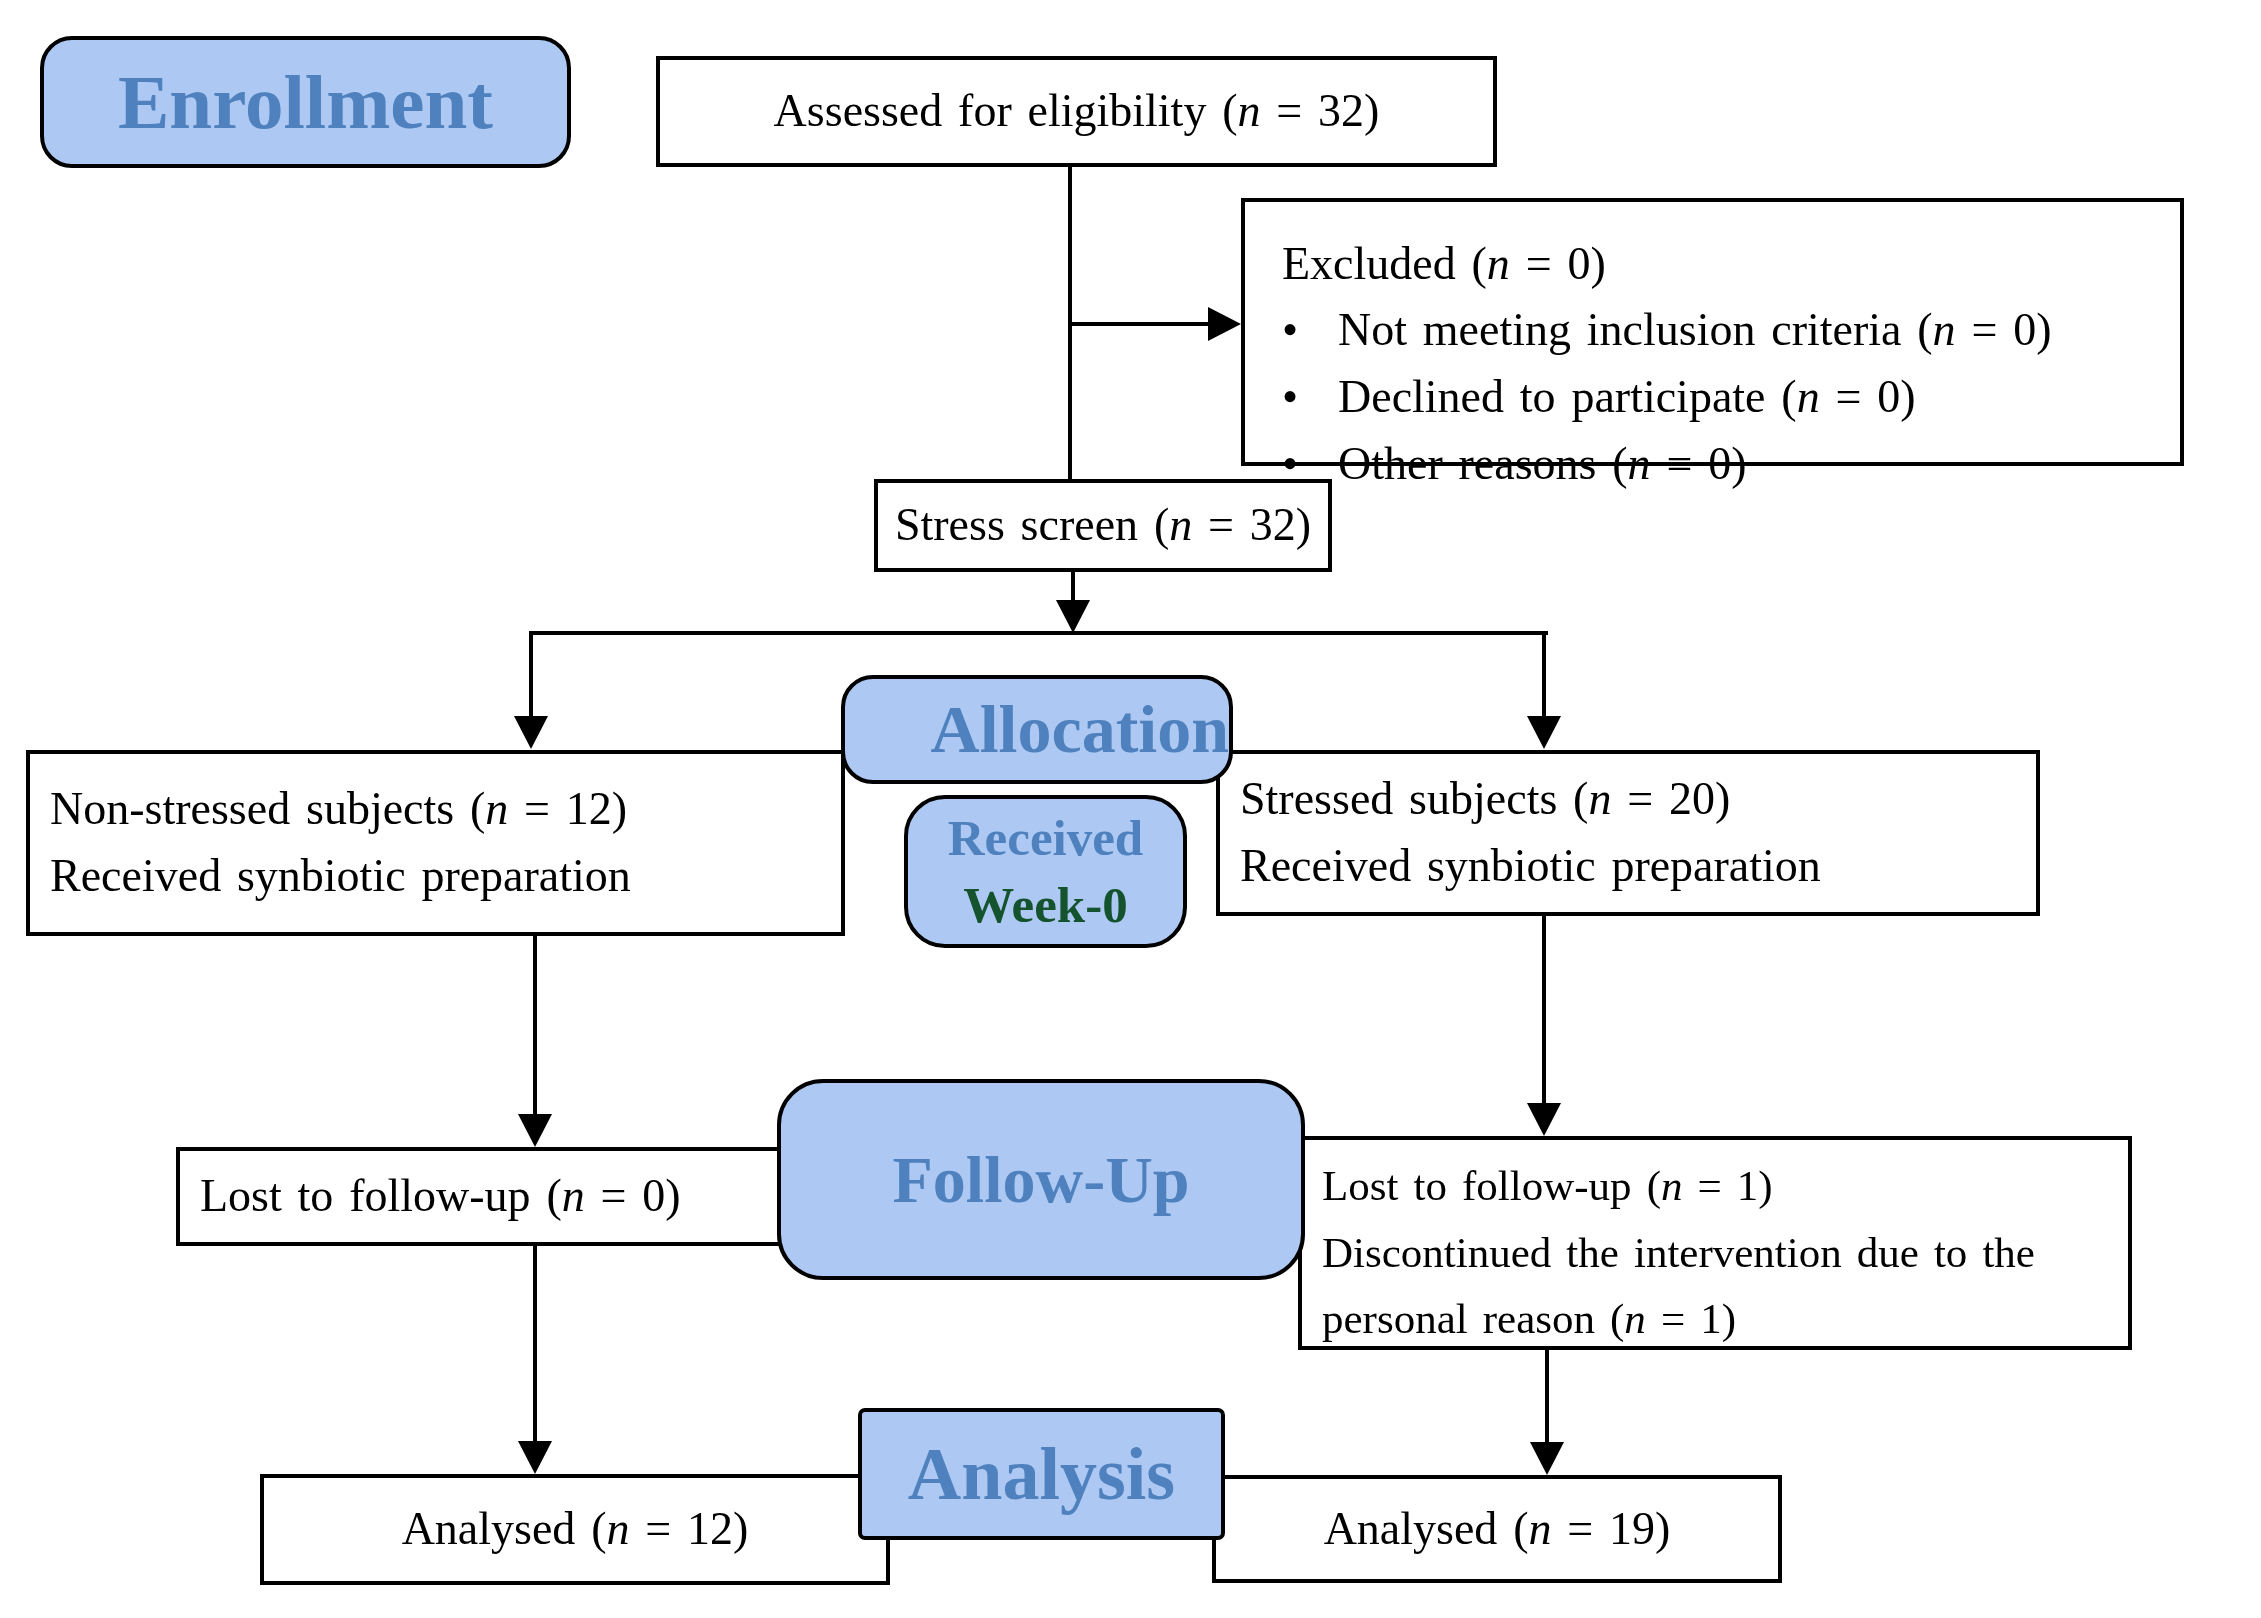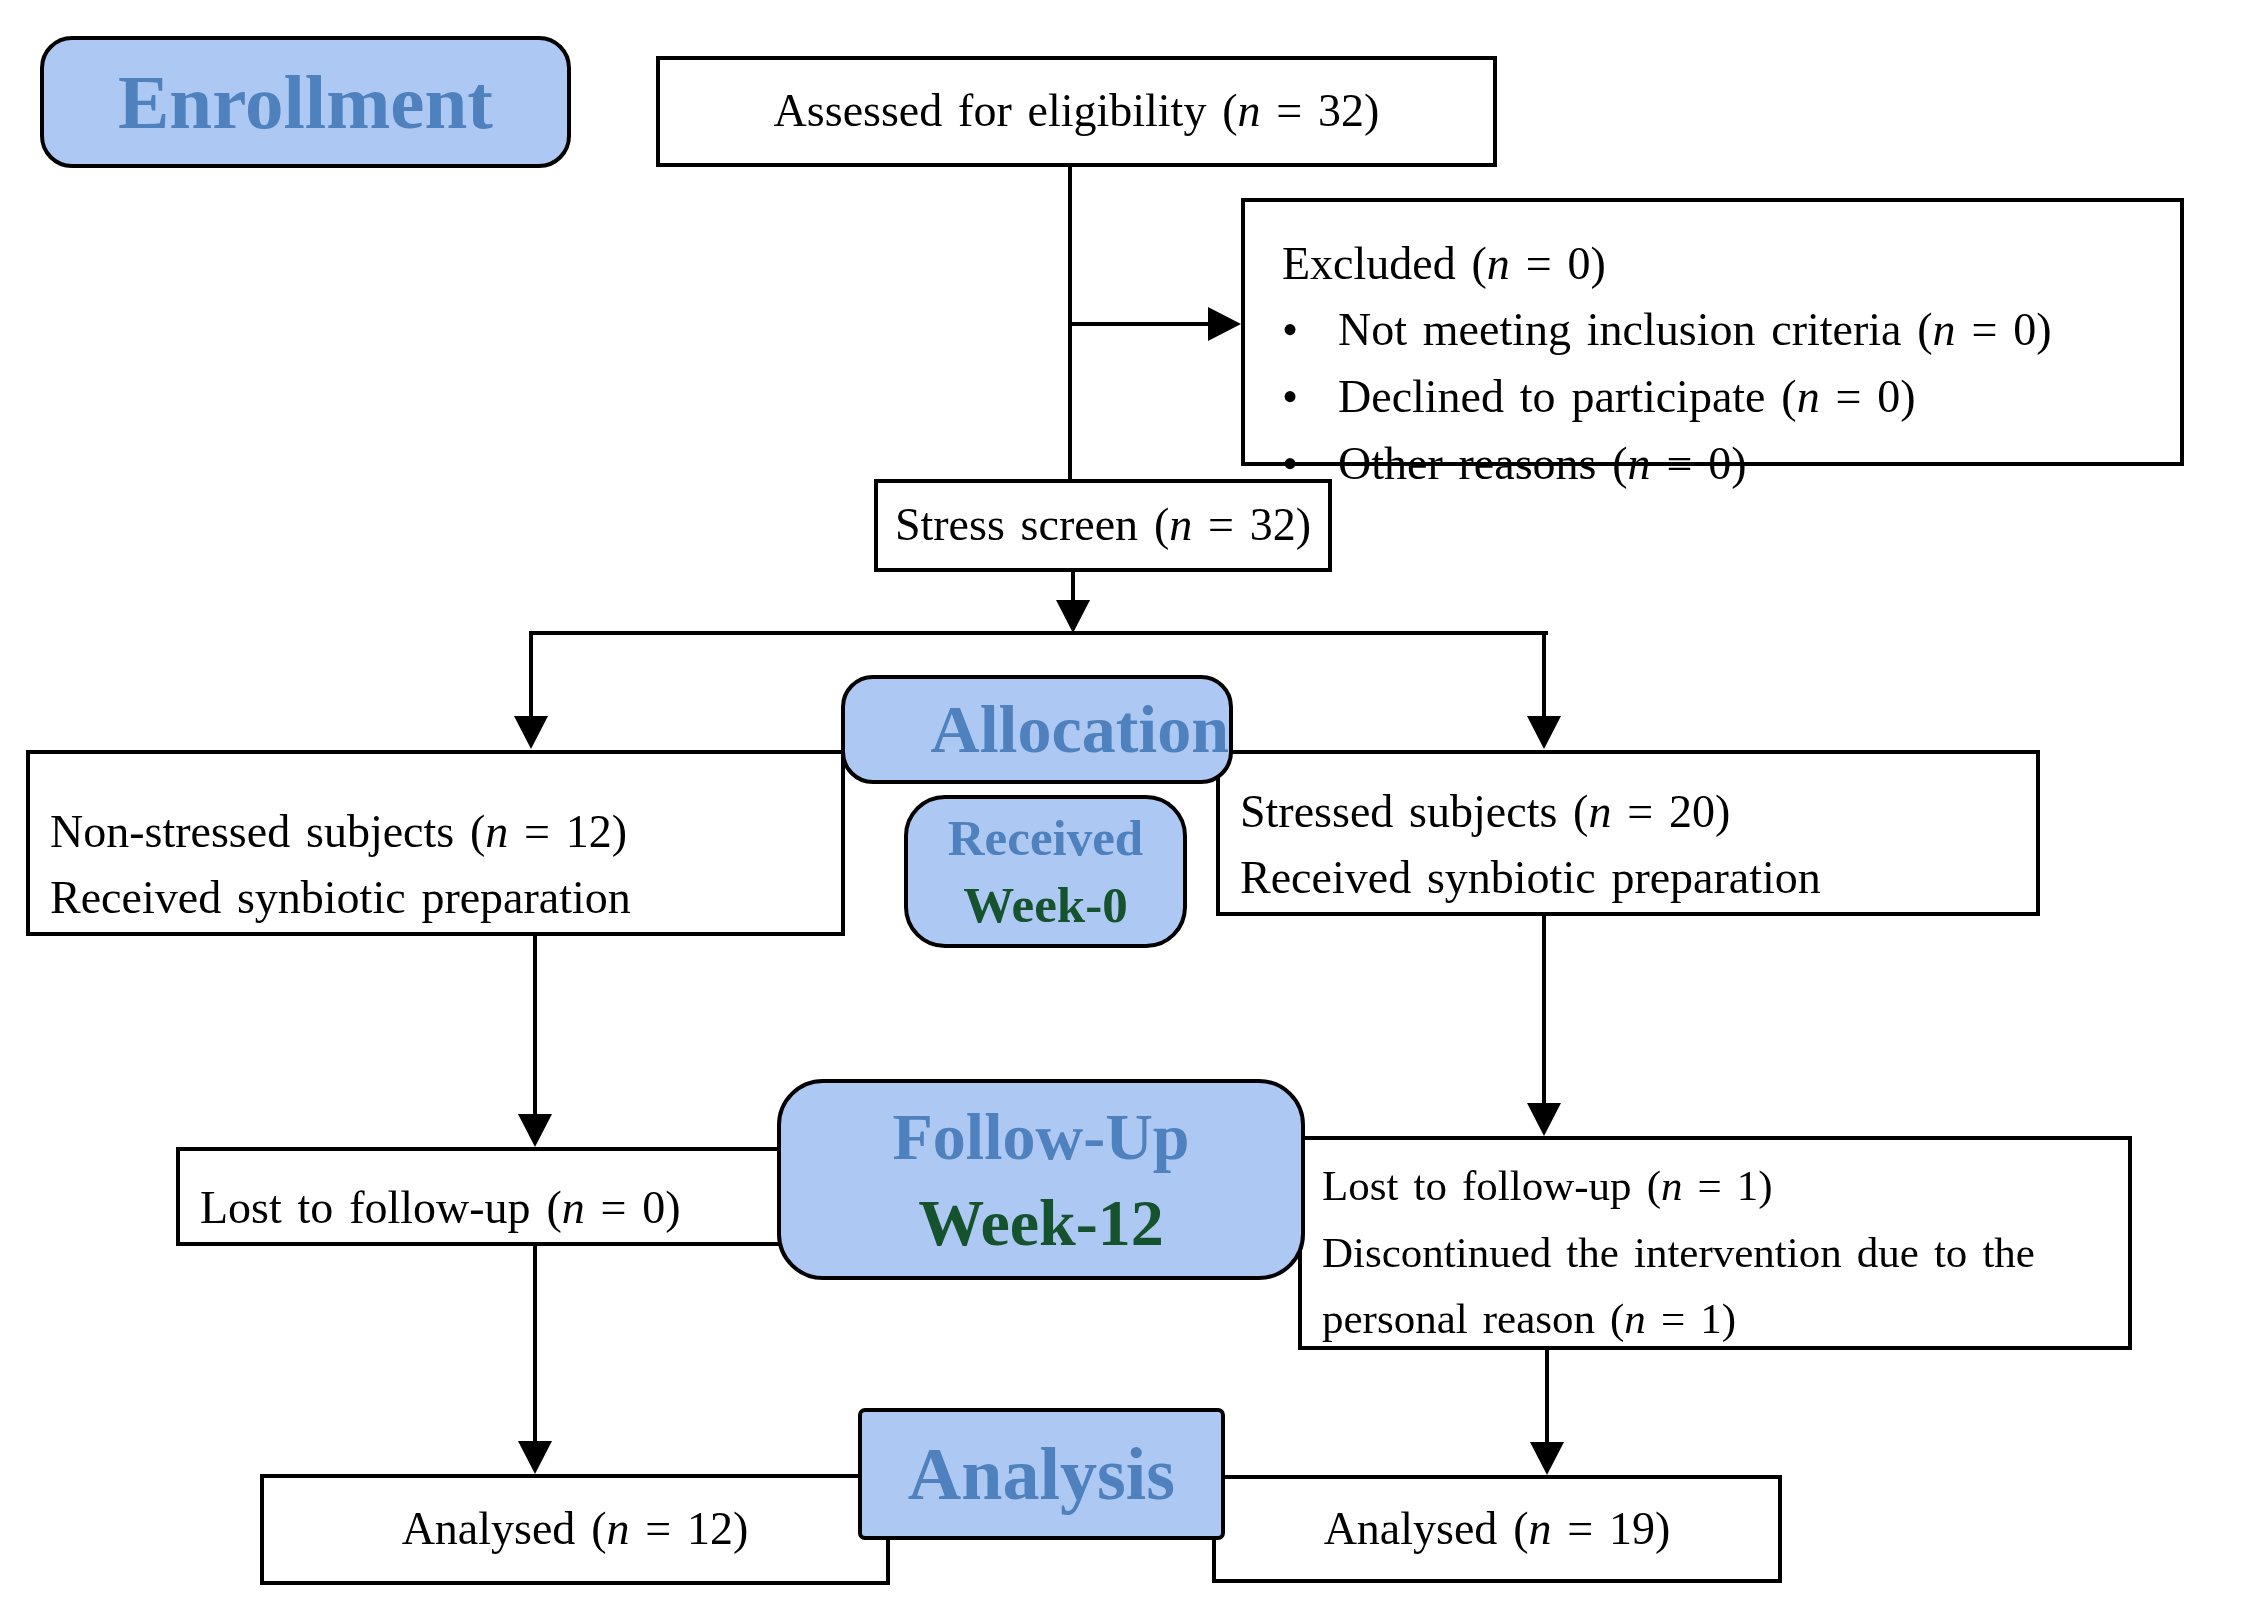--- a/index.html
+++ b/index.html
@@ -12,21 +12,21 @@
       border-left:17px solid transparent;border-right:17px solid transparent;
       border-top:33px solid #000;}
   .arrow-right{position:absolute;width:0;height:0;
       border-top:17px solid transparent;border-bottom:17px solid transparent;
       border-left:33px solid #000;}
 
   
   .wbox{position:absolute;background:#ffffff;border:4.3px solid #000;box-sizing:border-box;
         z-index:2;font-size:46px;word-spacing:4.3px;line-height:1.45;}
   .wbox.center{display:flex;align-items:center;justify-content:center;text-align:center;}
-  .wbox.leftpad{display:flex;flex-direction:column;justify-content:flex-end;padding-left:20px;}
+  .wbox.leftpad{display:flex;flex-direction:column;justify-content:center;padding-left:20px;}
 
   
   .bbox{position:absolute;background:#adc9f3;border:4.3px solid #000;box-sizing:border-box;
         z-index:5;display:flex;flex-direction:column;align-items:center;justify-content:center;
         color:#4e81bd;font-weight:bold;text-align:center;}
   .week{color:#14532d;}
 
   
   .ex-inner{padding:28.5px 21.4px 0 37px;}
   .bullet-row{display:flex;}
@@ -128,21 +128,20 @@
     <span>Allocation</span>
   </div>
 
   <div class="bbox" style="left:904px;top:795px;width:283px;height:153px;border-radius:41px;font-size:51px;line-height:1.3;">
     <span>Received</span>
     <span class="week">Week-0</span>
   </div>
 
   <div class="bbox" style="left:777px;top:1079px;width:528px;height:201px;border-radius:46px;font-size:66px;line-height:1.3;">
     <span>Follow-Up</span>
-    <span class="week">Week-12</span>
   </div>
 
   <div class="bbox" style="left:858px;top:1408px;width:367px;height:132px;border-radius:7px;font-size:74px;">
     <span>Analysis</span>
   </div>
 
 </div>
 
 
 </body></html>

